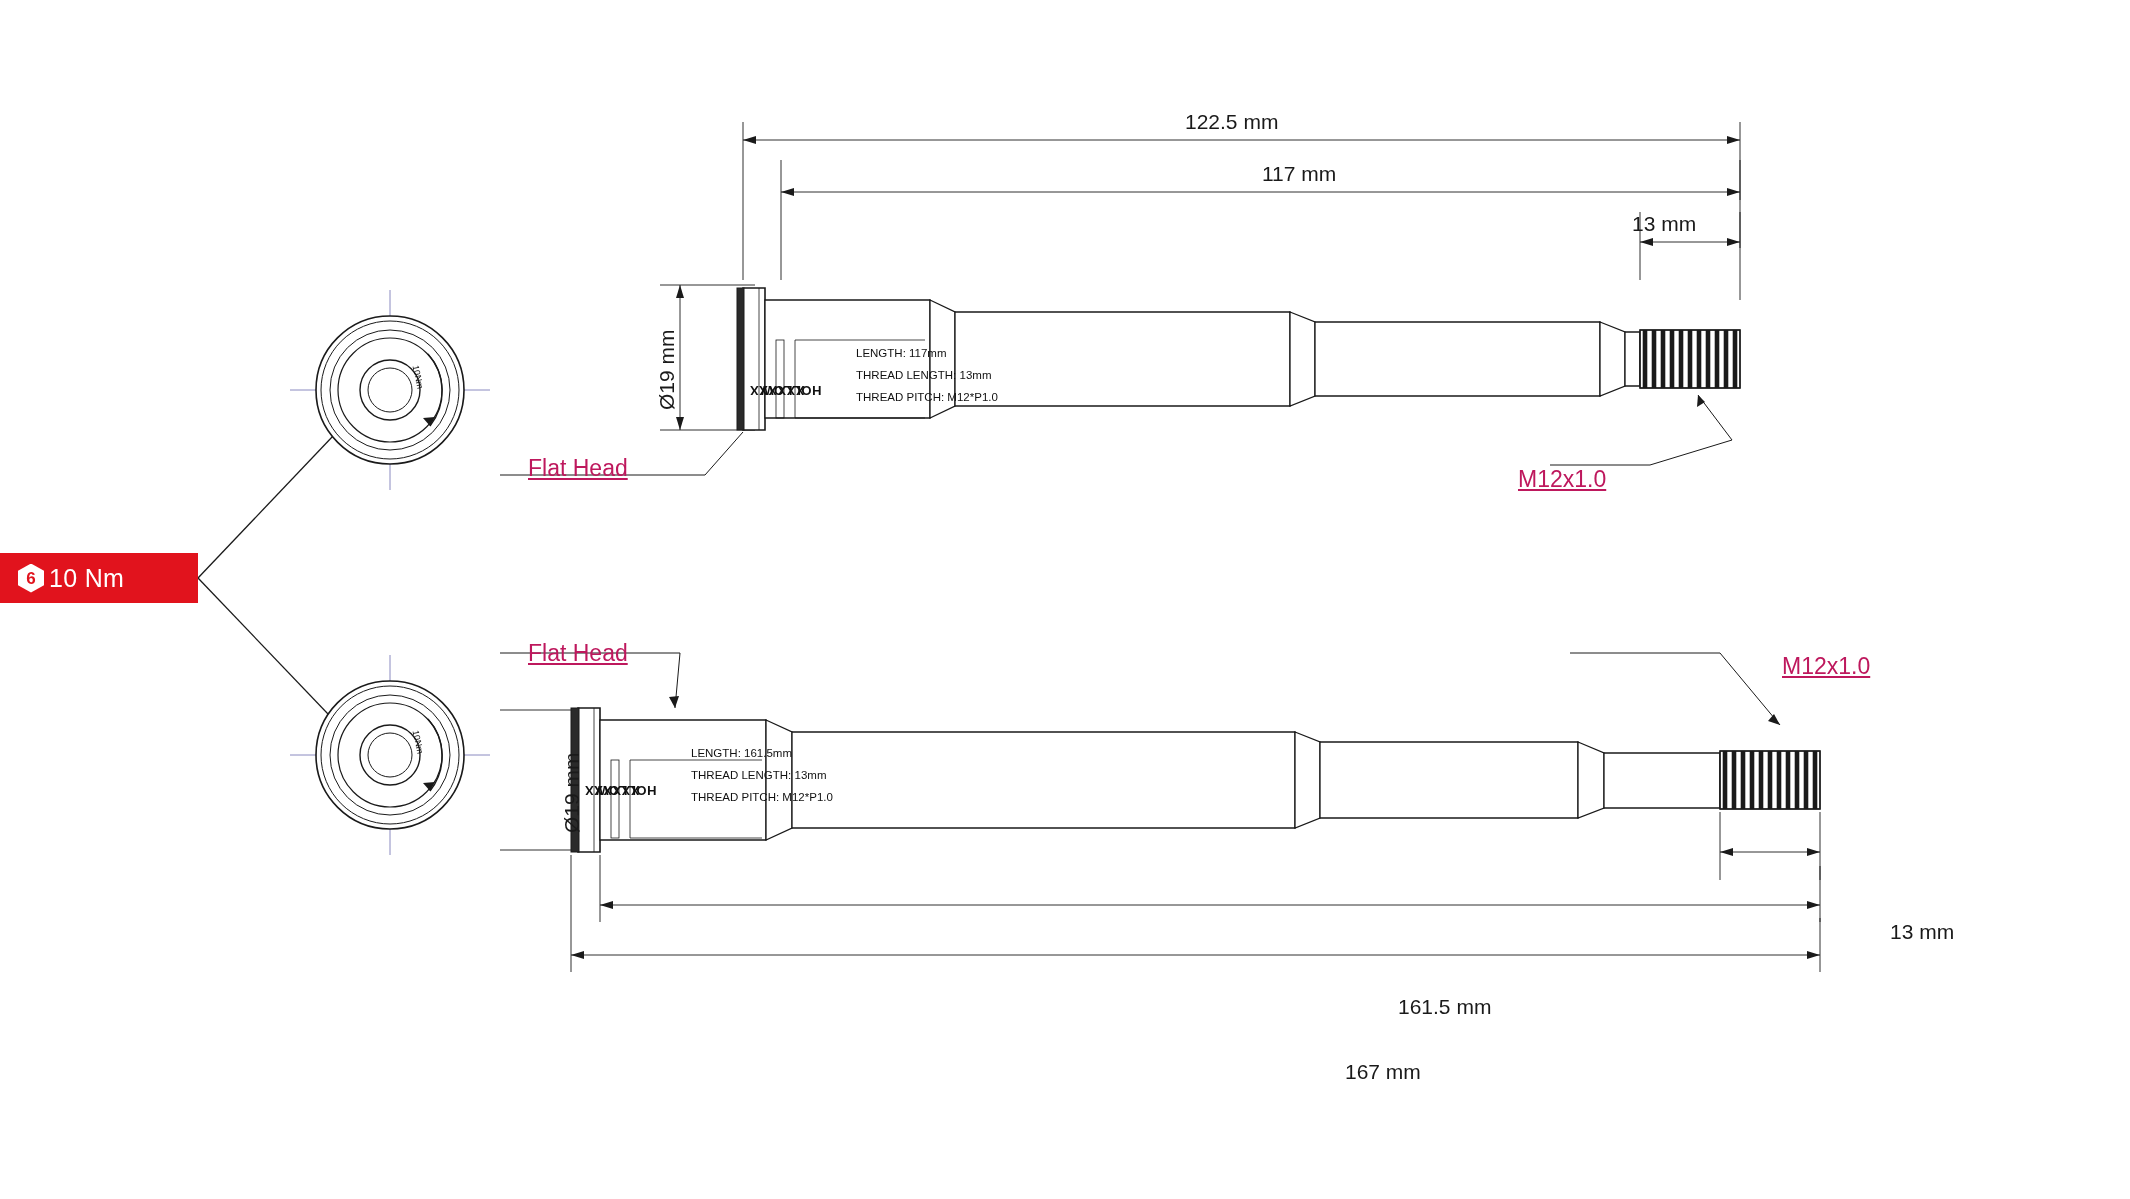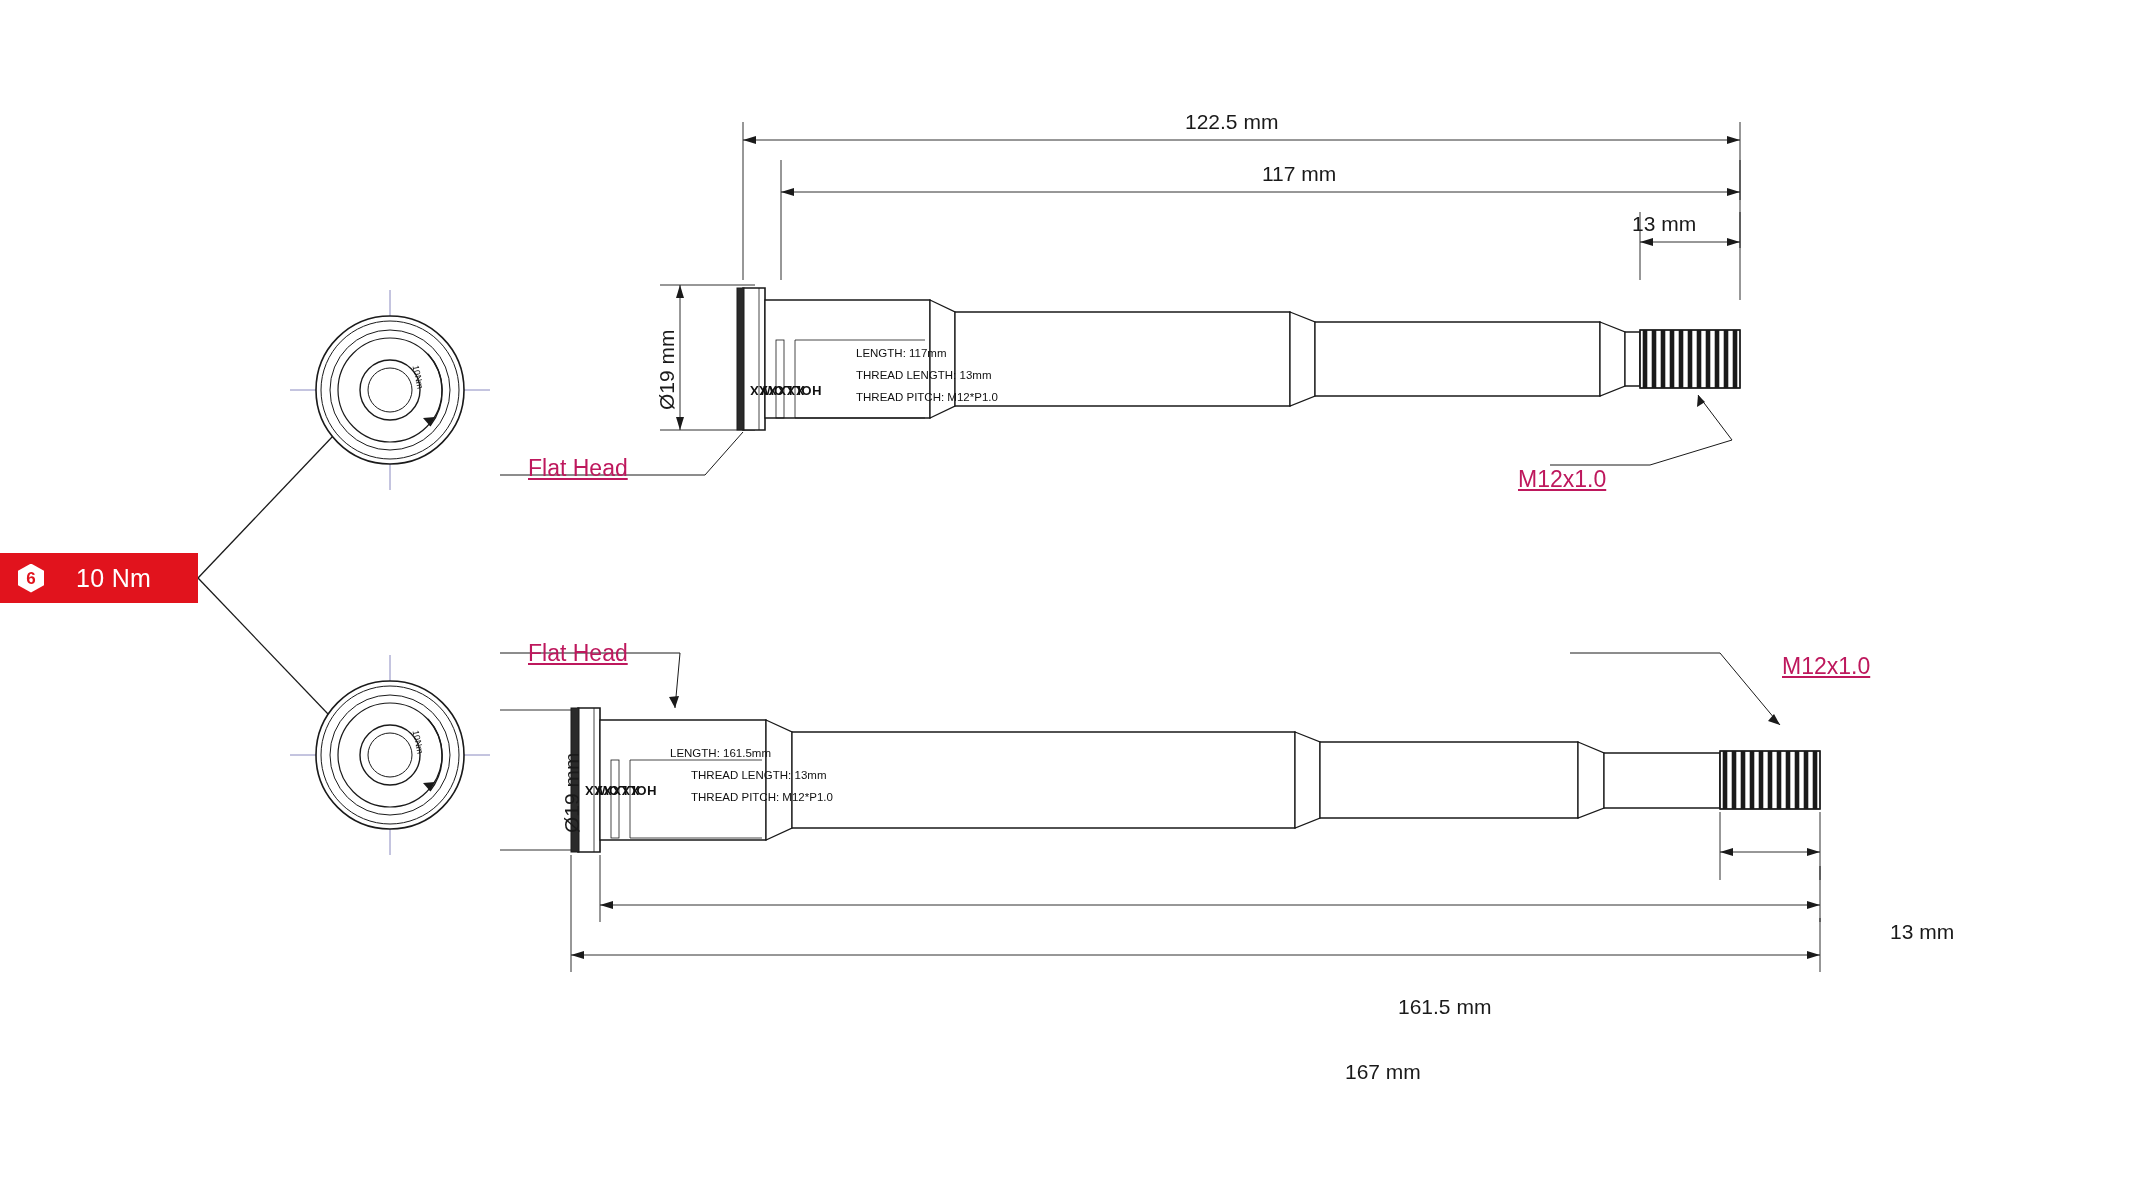--- a/index.html
+++ b/index.html
@@ -53,21 +53,21 @@
   .torque-hex .hexshape span {
     color: #e1131d;
     font-size: 17px;
     font-weight: bold;
     line-height: 1;
   }
   .torque-label {
     color: #ffffff;
     font-size: 25px;
     letter-spacing: 0.3px;
-    margin-left: 32px;
+    margin-left: 5px;
     white-space: nowrap;
   }
 
   
   .dim-text {
     position: absolute;
     font-size: 21px;
     color: #1a1a1a;
     white-space: nowrap;
     text-align: right;
@@ -329,17 +329,17 @@
 
   <div class="lead-text" style="left:528px;top:640px;">Flat Head</div>
   <div class="lead-text" style="left:1782px;top:653px;">M12x1.0</div>
   <div class="vert-text" style="left:560px;top:833px;">Ø19 mm</div>
   <div class="dim-text" style="left:1890px;top:920px;">13 mm</div>
   <div class="dim-text" style="left:1398px;top:995px;">161.5 mm</div>
   <div class="dim-text" style="left:1345px;top:1060px;">167 mm</div>
 
   <div class="hollow-text" style="left:661px;top:797px;width:70px;">HOLLOW</div>
   <div class="hollow-text" style="left:647px;top:797px;width:70px;">XXXXXX</div>
-  <div class="spec-block" style="left:670px;top:746px;text-align:center;">LENGTH: 161.5mm</div>
+  <div class="spec-block" style="left:691px;top:746px;text-align:center;">LENGTH: 161.5mm</div>
   <div class="spec-block" style="left:691px;top:768px;">THREAD LENGTH: 13mm</div>
   <div class="spec-block" style="left:691px;top:790px;">THREAD PITCH: M12*P1.0</div>
 
 </div>
 
 </body></html>

